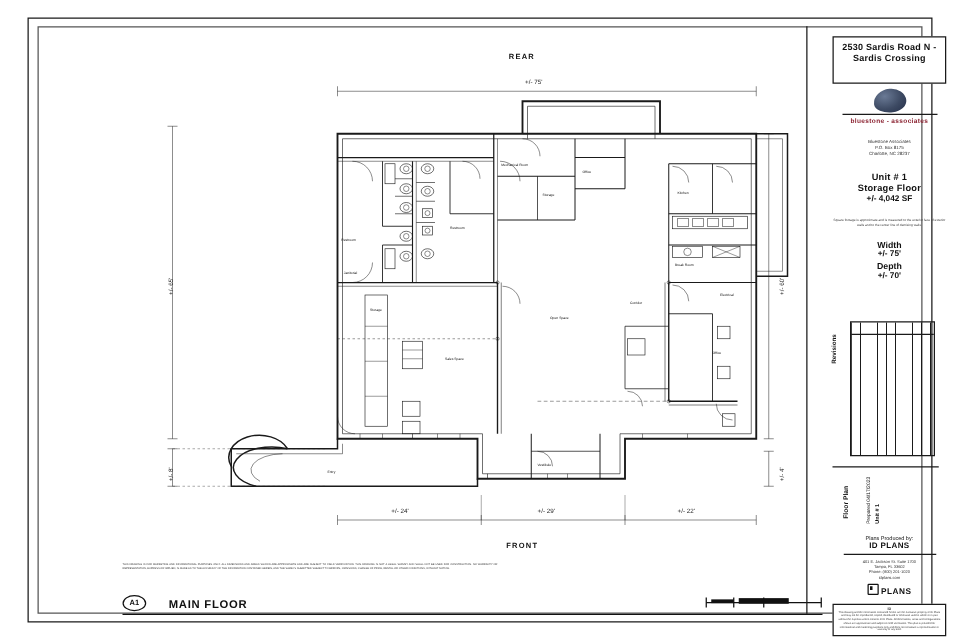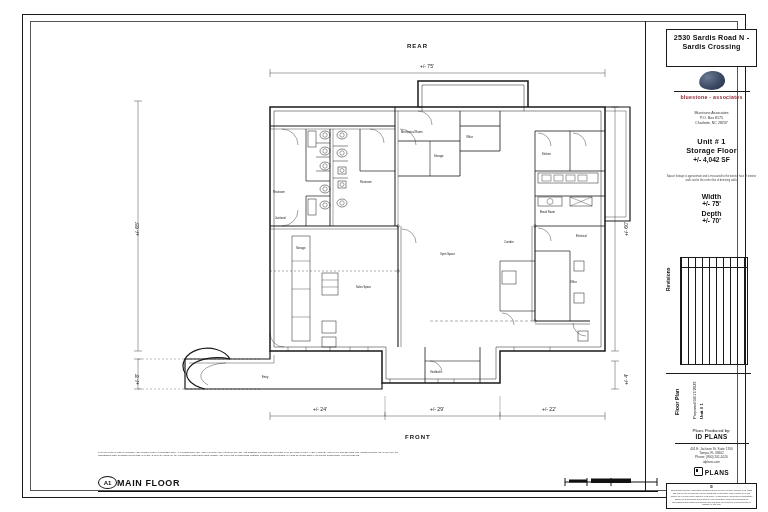--- a/index.html
+++ b/index.html
@@ -260,21 +260,21 @@
   .sl-bubble {
     width: 17px; height: 11px;
     border: 1px solid #111;
     border-radius: 50%;
     font-size: 6px;
     font-weight: bold;
     display: flex; align-items: center; justify-content: center;
     color: #111;
   }
   .sl-text {
-    margin-left: 0;
+    margin-left: 18px;
     font-size: 9px;
     font-weight: bold;
     letter-spacing: .6px;
     color: #111;
   }
   .sl-rule {
     position: absolute;
     left: 68px; top: 470px;
     width: 560px; height: 1px;
     background: #111;

